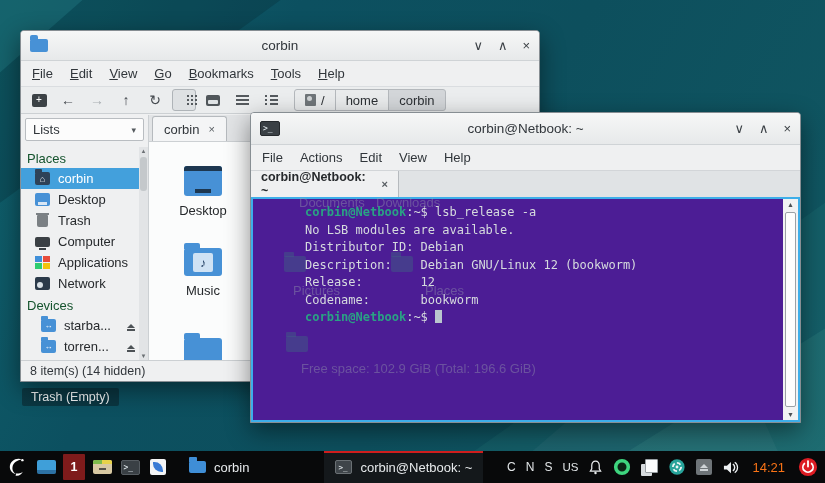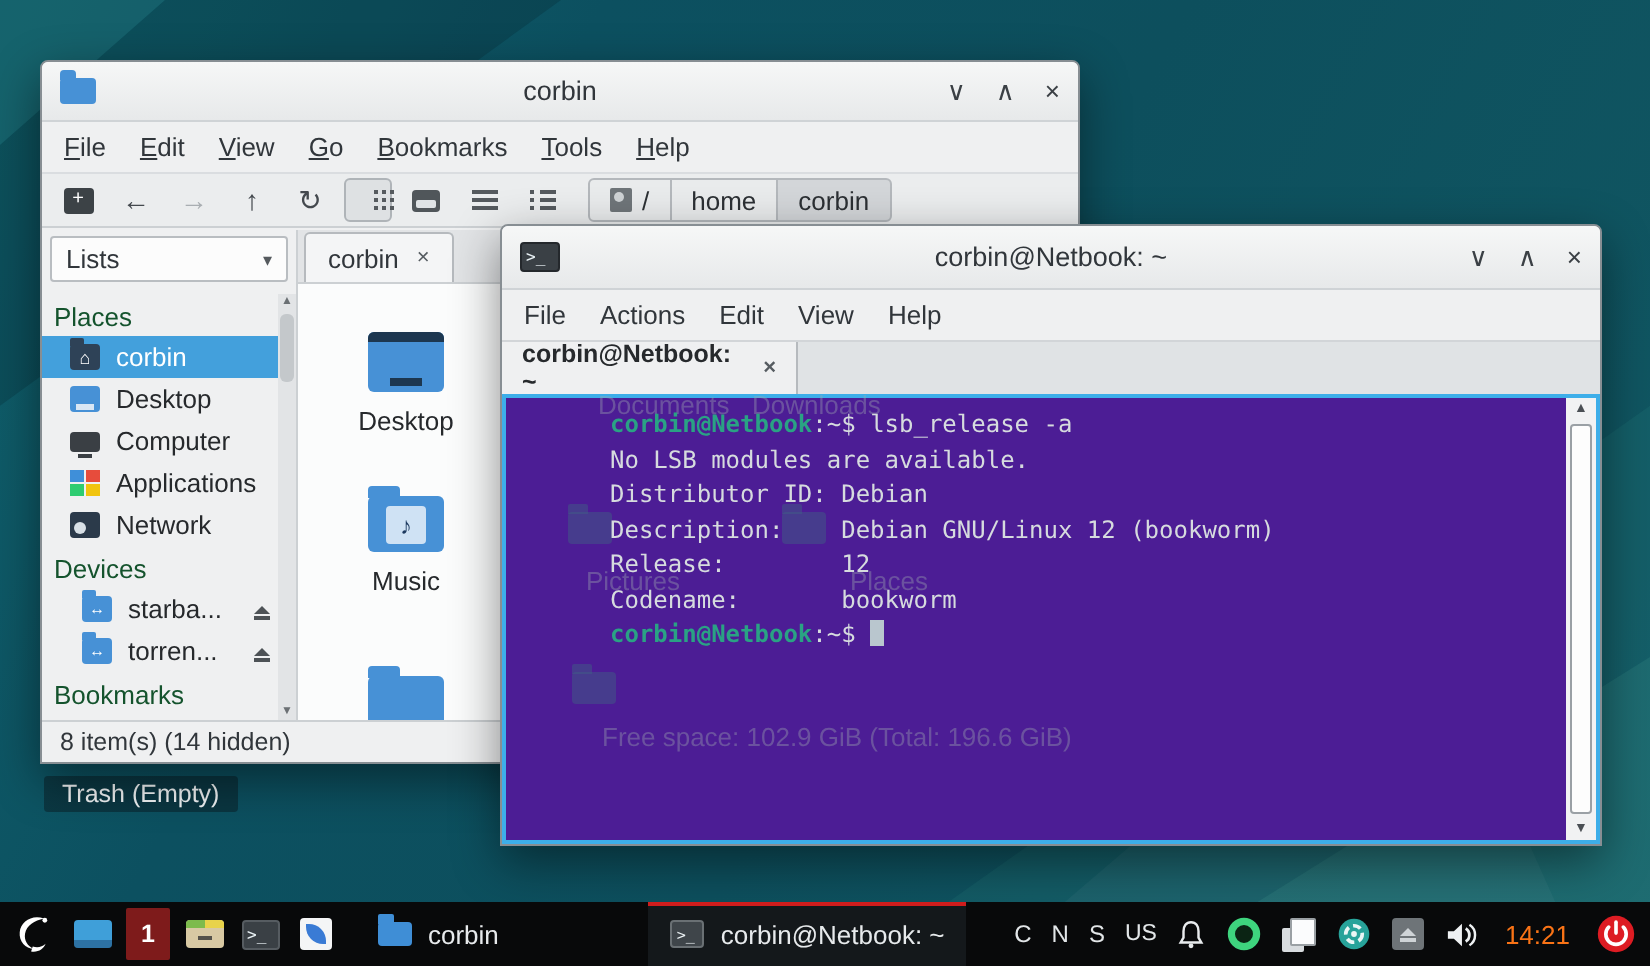--- a/index.html
+++ b/index.html
@@ -263,20 +263,24 @@
         <div class="side-header">Places</div>
         <div class="side-row selected">
           <span class="mi mi-home">⌂</span>
           <span>corbin</span>
         </div>
         <div class="side-row">
           <span class="mi mi-desktop"></span>
           <span>Desktop</span>
         </div>
         <div class="side-row">
+          <span class="mi mi-trash"></span>
+          <span>Trash</span>
+        </div>
+        <div class="side-row">
           <span class="mi mi-computer"></span>
           <span>Computer</span>
         </div>
         <div class="side-row">
           <span class="mi mi-apps">
               <i></i>
               <i></i>
               <i></i>
               <i></i>
             </span>

